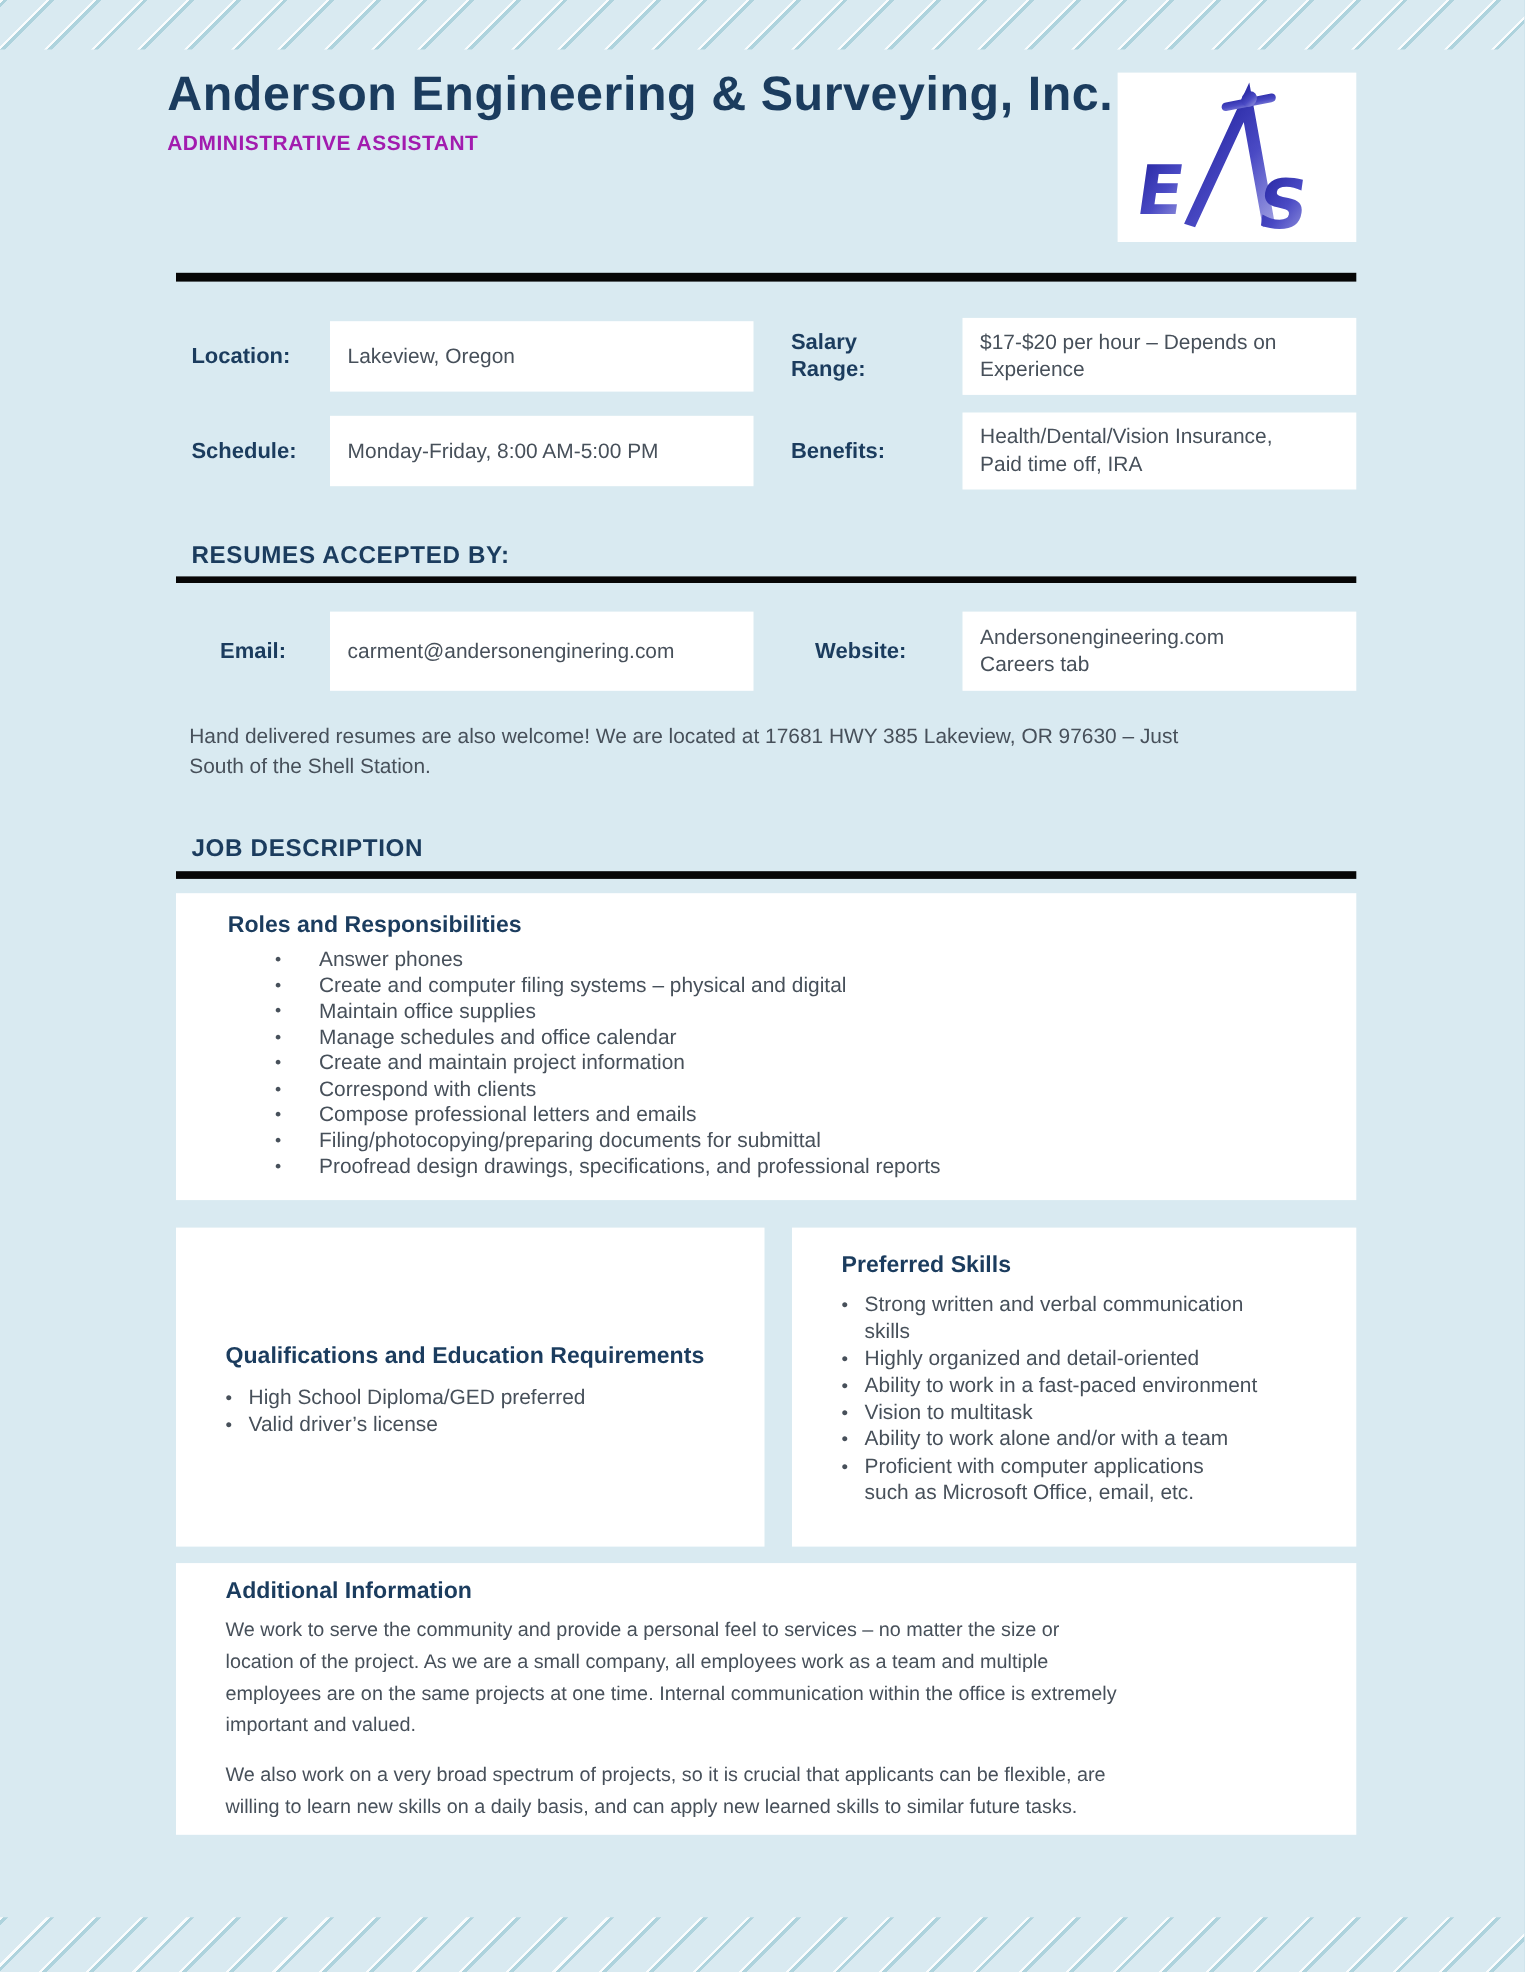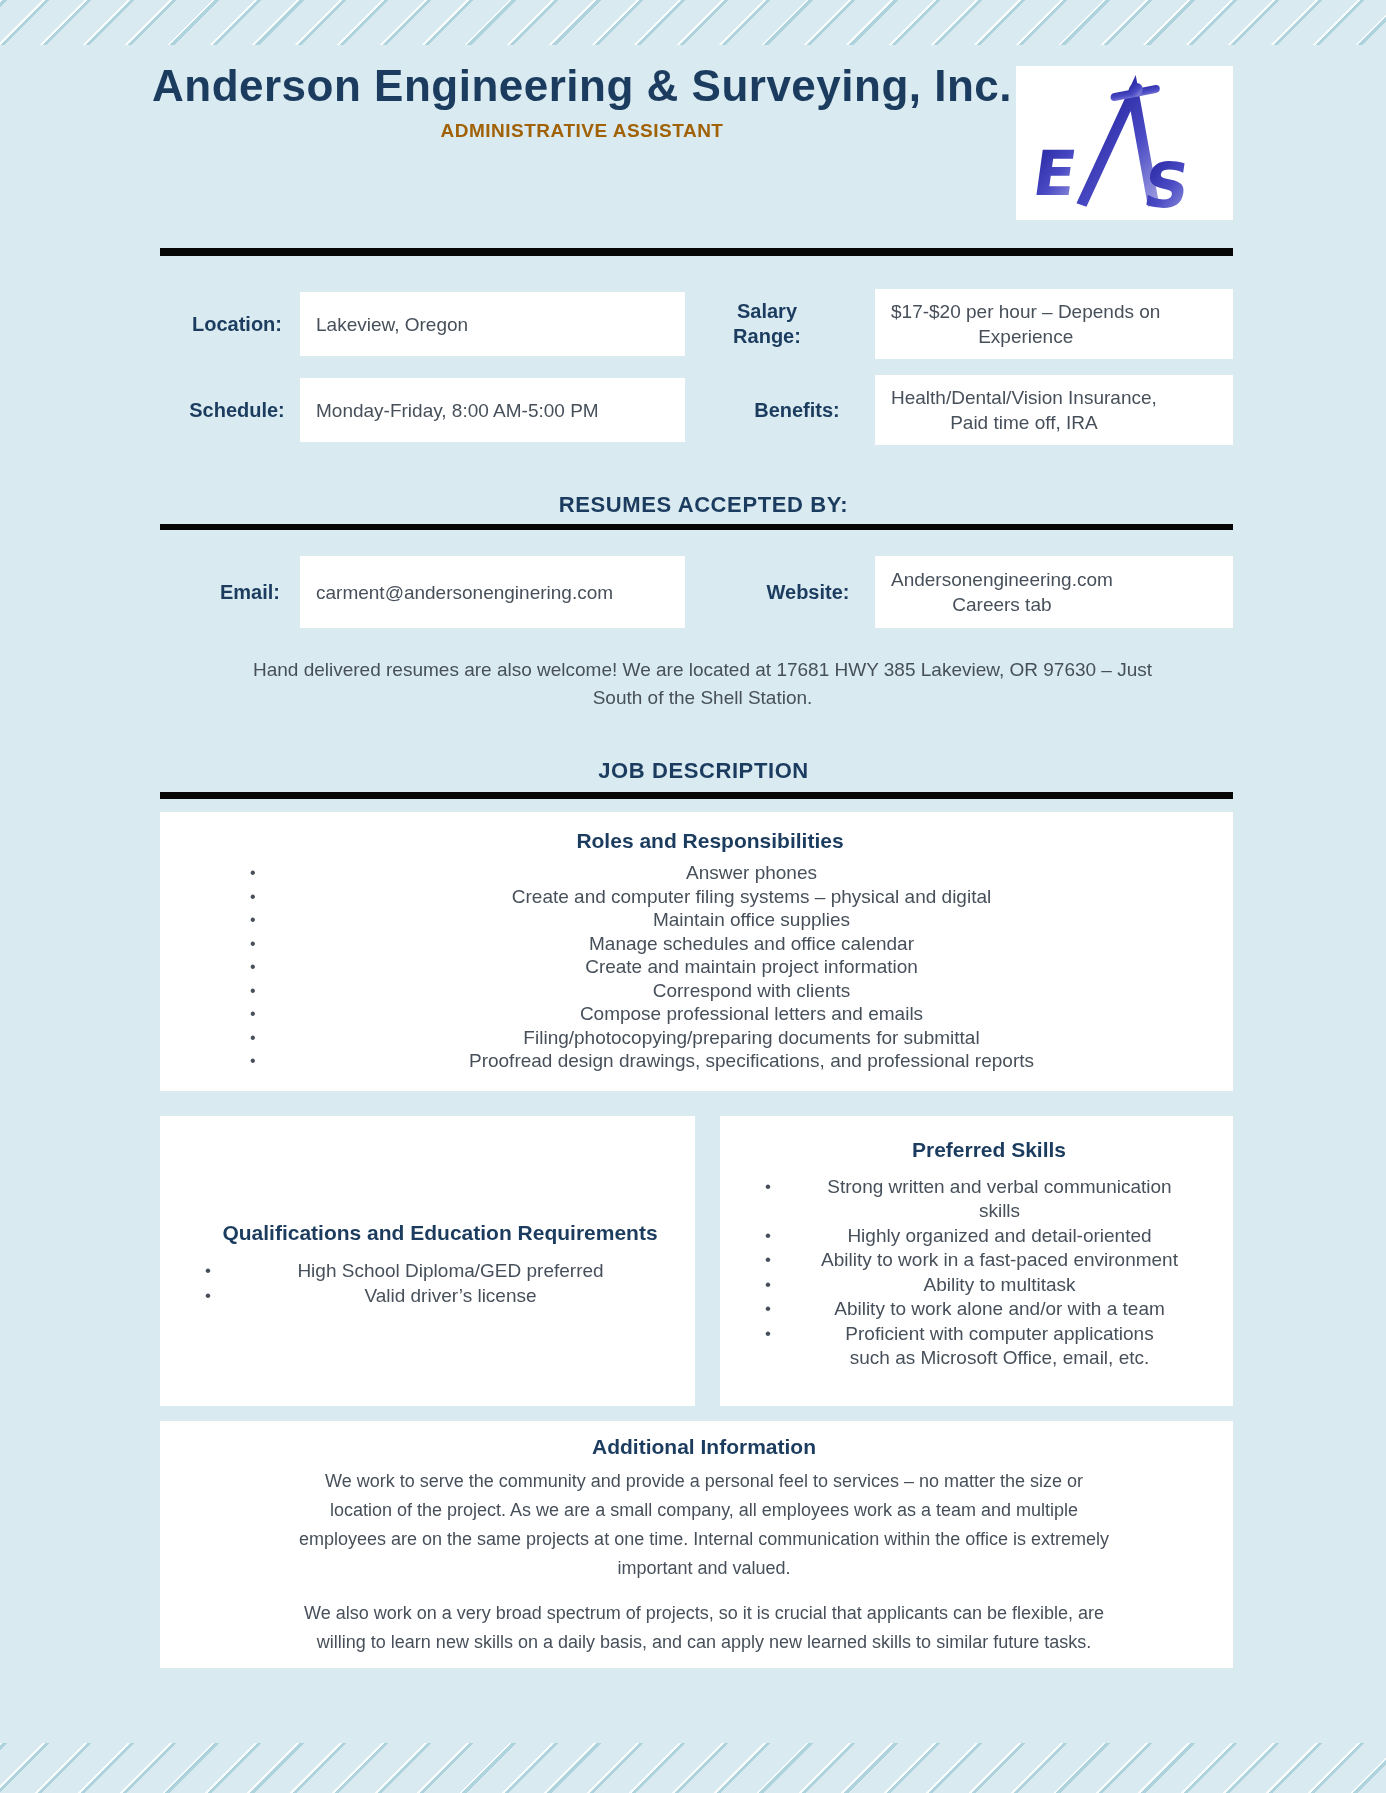--- a/index.html
+++ b/index.html
@@ -16,30 +16,30 @@
   .stripe-band {
     position:absolute; left:0; width:100%;
     background:repeating-linear-gradient(135deg,
       rgba(255,255,255,.85) 0 2px,
       #aed3dd 2px 5px,
       rgba(0,0,0,0) 5px 30px);
   }
   .stripe-band.top { top:0; height:45px; }
   .stripe-band.bottom { bottom:0; height:50px; }
 
-  .content { position:relative; width:1073px; margin:0 0 0 160px;text-align:center; }
+  .content { position:relative; width:1073px; margin:0 0 0 160px; }
 
   
   .header-row { display:flex; justify-content:space-between; align-items:flex-start; padding-top:57px; }
   .company-title {
     color:#1b3c5e; font-size:44px; font-weight:700; line-height:57px;
     letter-spacing:.5px; margin-left:-8px;
   }
   .position-subtitle {
-    color:#a16207; font-size:19px; font-weight:700; letter-spacing:.5px;
+    color:#a21caf; font-size:19px; font-weight:700; letter-spacing:.5px;
     margin:6px 0 0 -8px;
   }
   .logo-box {
     width:217px; height:154px; background:#ffffff; margin-top:9px;
     display:flex; align-items:center; justify-content:center;
   }
 
   .rule { background:#060606; }
   .rule1 { height:8px; margin-top:28px; }
   .rule2 { height:6px; margin-top:6px; }
@@ -199,21 +199,21 @@
             <li>Valid driver’s license</li>
           </ul>
       </div>
       <div class="white-panel skills-panel">
         <div class="panel-title">Preferred Skills</div>
         <ul class="plain-list">
             <li>Strong written and verbal communication
 skills</li>
             <li>Highly organized and detail-oriented</li>
             <li>Ability to work in a fast-paced environment</li>
-            <li>Ability to multitask</li>
+            <li>Vision to multitask</li>
             <li>Ability to work alone and/or with a team</li>
             <li>Proficient with computer applications
 such as Microsoft Office, email, etc.</li>
           </ul>
       </div>
     </div>
 
     <div class="white-panel addl-panel">
       <div class="panel-title">Additional Information</div>
       <p>We work to serve the community and provide a personal feel to services – no matter the size or

